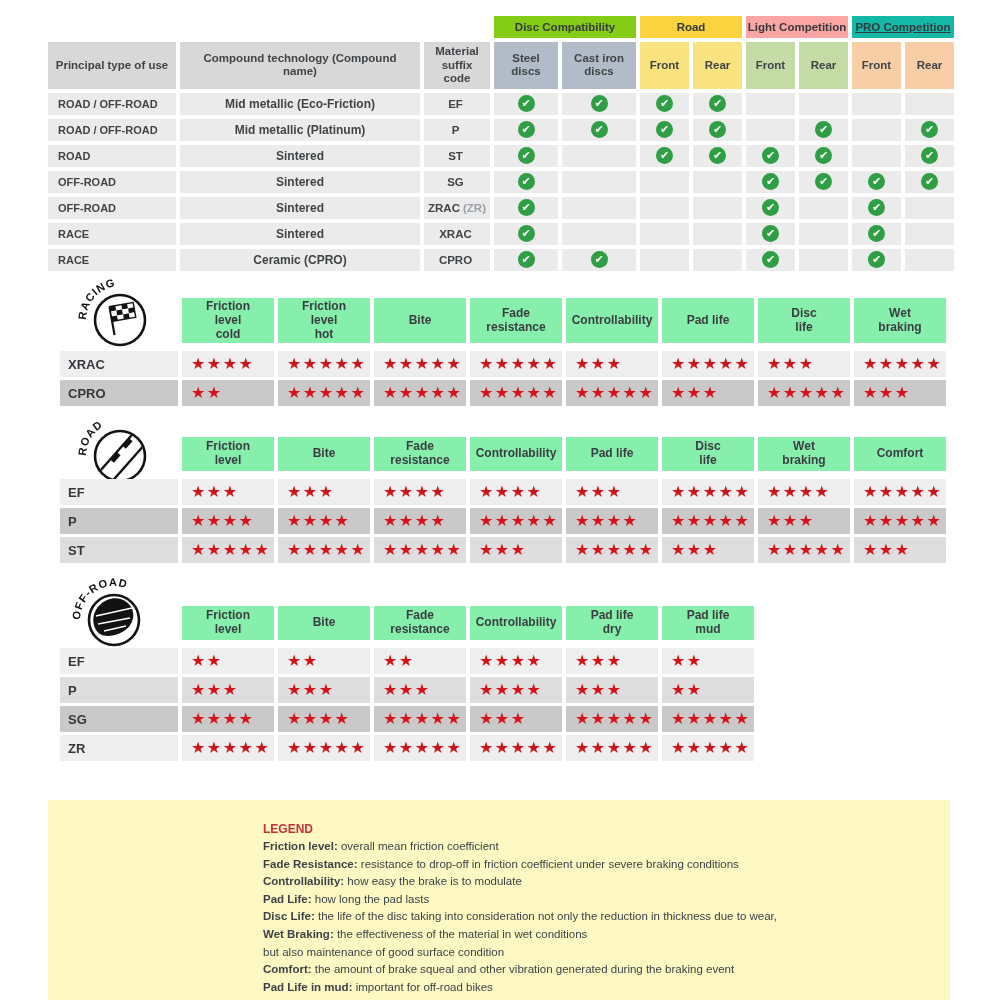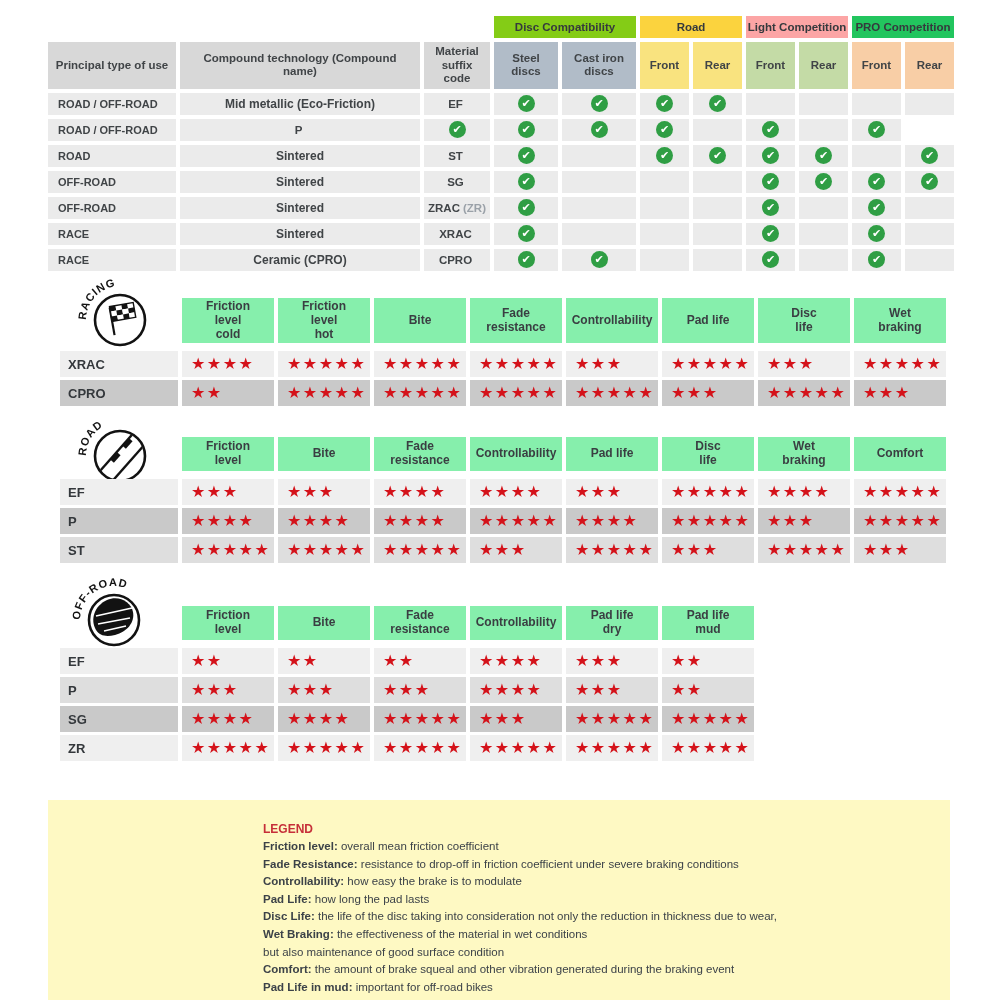--- a/index.html
+++ b/index.html
@@ -18,21 +18,21 @@
     grid-template-columns:128px 240px 66px 64px 74px repeat(6, 1fr);
     column-gap:4px; margin-bottom:4px;
   }
   .gcell {
     height:22px; display:flex; align-items:center; justify-content:center;
     font-size:11.5px; font-weight:bold; color:#35393d;
   }
   .g-disc { background:#84cc16; }
   .g-road { background:#fbd33e; }
   .g-lc   { background:#fca5a5; }
-  .g-pro  { background:#22c55e; }
+  .g-pro  { background:#14b8a6;text-decoration:underline; }
   .hcell {
     min-height:36px; background:#d8d8d8; display:flex; align-items:center; justify-content:center;
     text-align:center; font-size:11.5px; font-weight:bold; line-height:1.18; padding:3px 6px; color:#404447;
   }
   .sub-disc { background:#b1bcc8; }
   .sub-road { background:#f9e37f; }
   .sub-lc   { background:#c4dba6; }
   .sub-pro  { background:#f8cea6; }
   .ccell {
     height:22px; background:#ebebeb; display:flex; align-items:center;
@@ -126,20 +126,21 @@
         <div class="ccell check checked"></div>
         <div class="ccell check checked"></div>
         <div class="ccell check"></div>
         <div class="ccell check"></div>
         <div class="ccell check"></div>
         <div class="ccell check"></div>
       </div>
 
       <div class="grid-row">
         <div class="ccell use">ROAD / OFF-ROAD</div>
+        <div class="ccell compound">Mid metallic (Platinum)</div>
         <div class="ccell code">
           <span>P</span>
           <span class="code-note"></span>
         </div>
         <div class="ccell check checked"></div>
         <div class="ccell check checked"></div>
         <div class="ccell check checked"></div>
         <div class="ccell check checked"></div>
         <div class="ccell check"></div>
         <div class="ccell check checked"></div>

